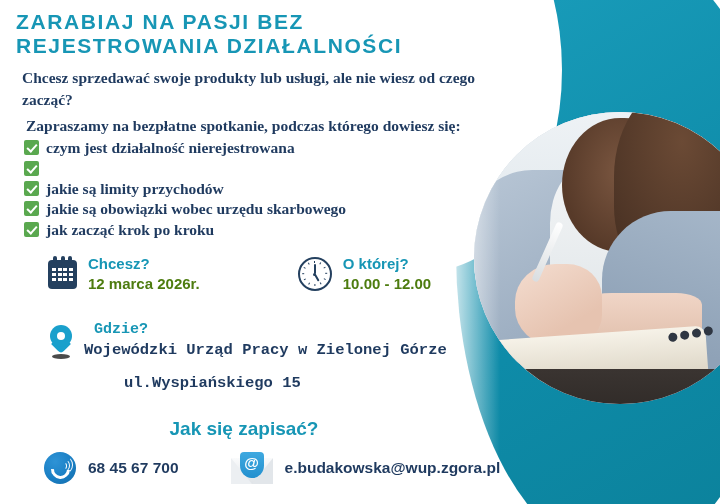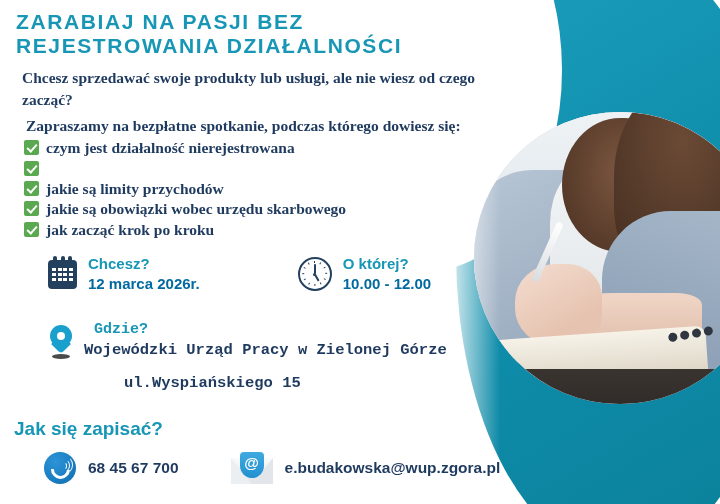--- a/index.html
+++ b/index.html
@@ -213,21 +213,21 @@
   .info-block.when { margin-left: 12px; }
   .info-block.time { margin-left: 98px; }
   .info-text { margin-left: 11px; }
   .info-label {
     color: #1796b5;
     font-weight: bold;
     font-size: 15px;
     line-height: 1.25;
   }
   .info-value {
-    color: #0369a1;
+    color: #4d7c0f;
     font-weight: bold;
     font-size: 15px;
     line-height: 1.3;
   }
 
   
   .cal {
     position: relative;
     width: 29px;
     height: 29px;
@@ -358,20 +358,21 @@
     font-size: 15.5px;
     line-height: 1.45;
   }
   .place-line.street { margin-top: 10px; margin-left: 40px; }
 
   
   .signup-heading {
     color: #1796b5;
     font-weight: bold;
     font-size: 19px;
+    text-align: center;
     margin: 24px 0 0 0;
     width: 460px;
   }
 
   .contact-row {
     display: flex;
     align-items: center;
     margin-top: 12px;
     margin-left: 30px;
   }

